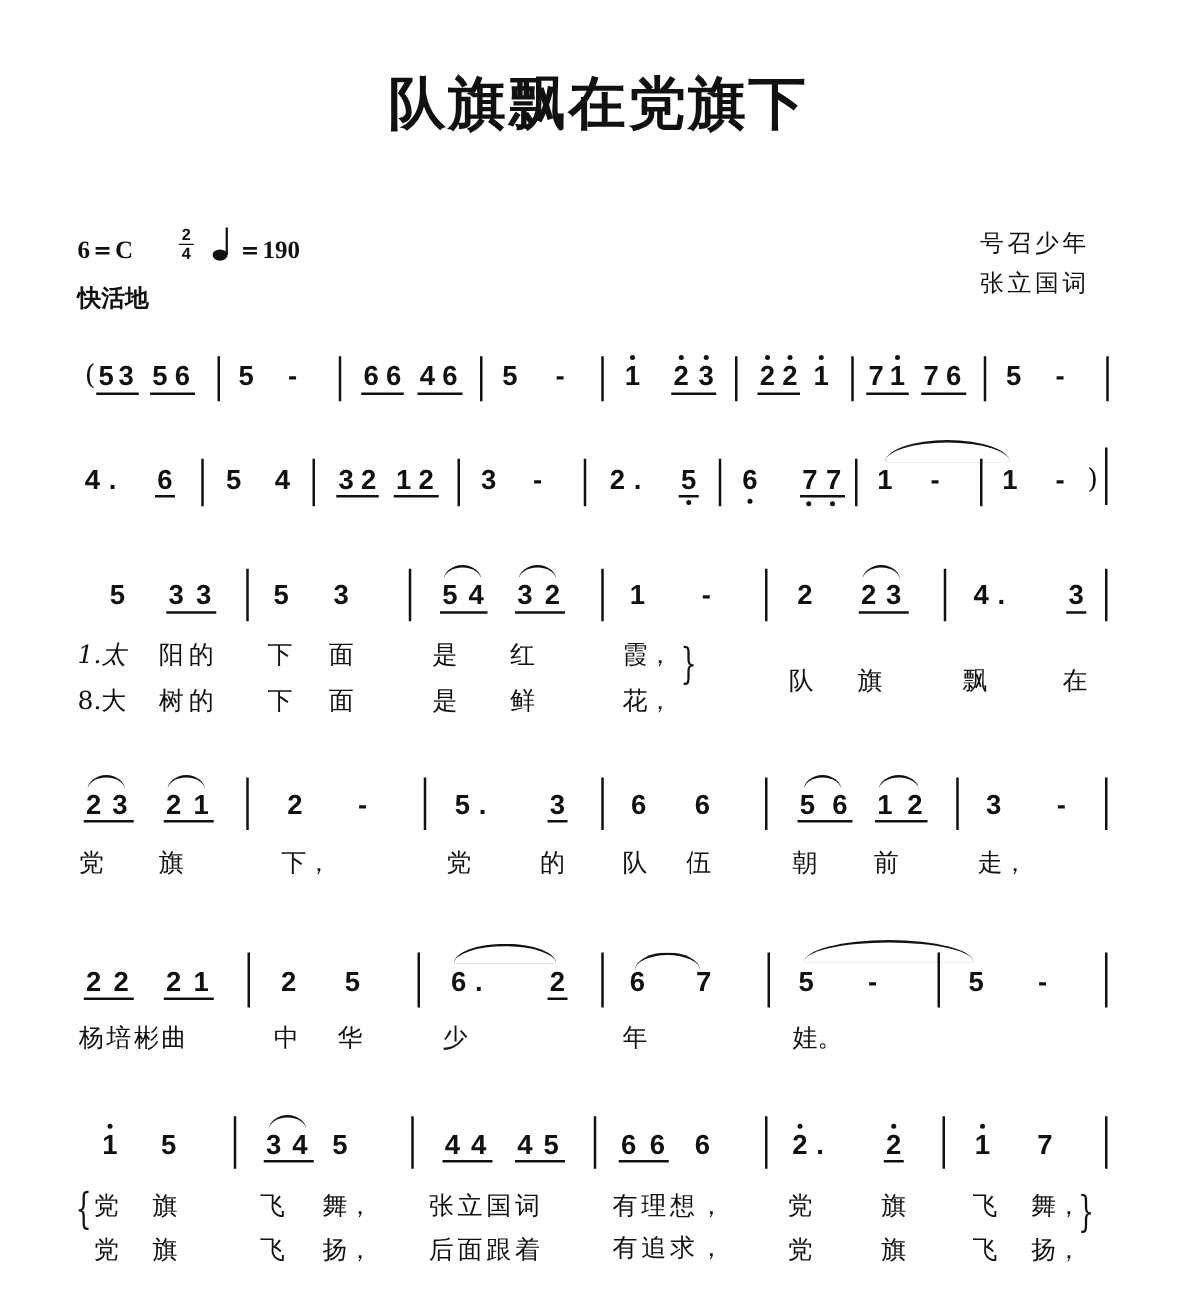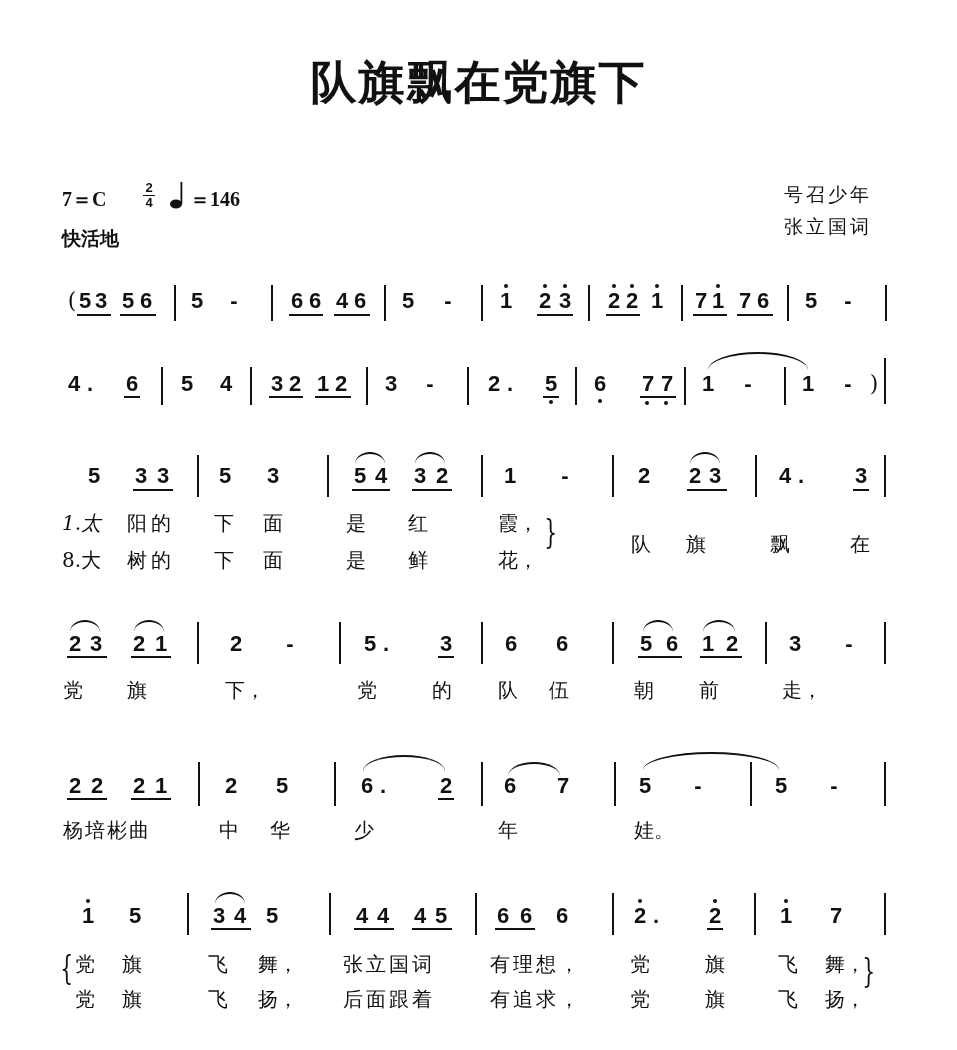--- a/index.html
+++ b/index.html
@@ -15,31 +15,31 @@
   .slur { position: absolute; border-top: 2px solid #111; border-radius: 50% 50% 0 0 / 100% 100% 0 0; }
   .lyric { position: absolute; font-family: "DejaVu Serif", serif; font-size: 20px; line-height: 24px; }
   .brace { position: absolute; font-family: "DejaVu Serif", serif; font-size: 34px; line-height: 34px; transform: scaleX(0.6); }
   .frac { position: absolute; font-family: "Liberation Sans", sans-serif; font-weight: bold; font-size: 13px; line-height: 12px; text-align: center; width: 12px; }
 </style>
 </head>
 <body>
 
 <div class="abs title">队旗飘在党旗下</div>
 
-<div class="abs meta" style="left:62px;top:186px;">7＝C</div>
+<div class="abs meta" style="left:62px;top:186px;">6＝C</div>
 <div class="frac" style="left:143px;top:182px;">2</div>
 <div class="abs" style="left:143px;top:195px;width:12px;height:1px;background:#111;"></div>
 <div class="frac" style="left:143px;top:197px;">4</div>
 <div class="abs" style="left:170px;top:180px;width:16px;height:30px;">
   <svg width="16" height="30">
       <ellipse cx="6" cy="24" rx="6" ry="4.5" fill="#111"></ellipse>
       <rect x="10.5" y="2" width="1.8" height="22" fill="#111"></rect>
     </svg>
 </div>
-<div class="abs meta" style="left:190px;top:186px;">＝146</div>
+<div class="abs meta" style="left:190px;top:186px;">＝190</div>
 <div class="abs meta" style="left:62px;top:226px;font-family:'DejaVu Sans',sans-serif;font-size:19px;">快活地</div>
 <div class="abs credit" style="left:784px;top:182px;">号召少年</div>
 <div class="abs credit" style="left:784px;top:214px;">张立国词</div>
 
 <div>
   <div class="note" style="left:62px;top:289px;font-weight:normal;font-family:'DejaVu Serif',serif;">(</div>
   <div class="note" style="left:75px;top:289px;">5</div>
   <div class="note" style="left:91px;top:289px;">3</div>
   <div class="note" style="left:118px;top:289px;">5</div>
   <div class="note" style="left:136px;top:289px;">6</div>

